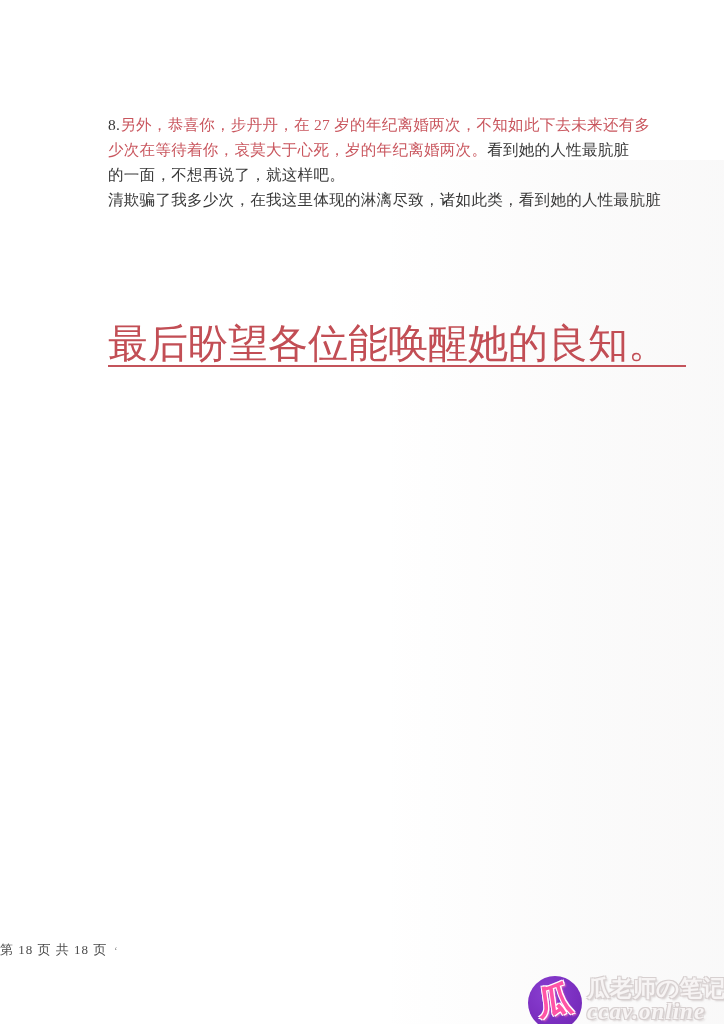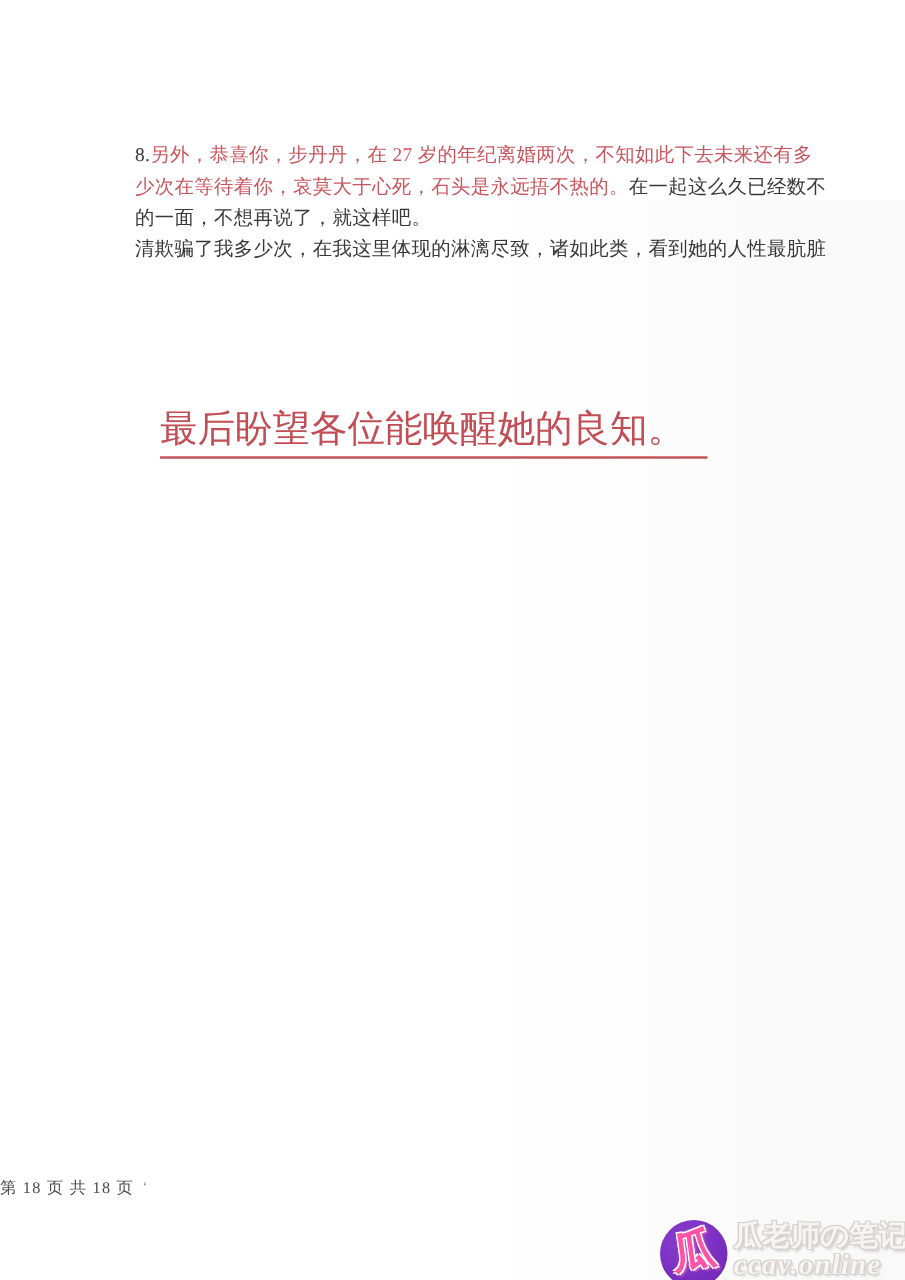--- a/index.html
+++ b/index.html
@@ -36,25 +36,24 @@
     white-space: nowrap;
     height: 25px; line-height: 25px;
   }
   .seg-red { color: #c9565e; }
   .seg-ink { color: #383838; }
 
   
   .heading {
     position: absolute;
     left: 108px; top: 326px;
-    font-size: 30px;
+    font-size: 40px;
     line-height: 36px;
     color: #c24e55;
     white-space: nowrap;
-    margin-left: 20px;
   }
   .heading .underlined {
     display: inline-block;
     padding-right: 18px;
     border-bottom: 2px solid #c4545b;
     padding-bottom: 3px;
   }
 
   
   .stray-mark {
@@ -132,21 +131,21 @@
 </style>
 </head>
 <body>
 
 <div class="page">
 
   <div class="scan-shade"></div>
 
   <div class="paragraph">
       <div class="para-line"><span class="seg-ink">8.</span><span class="seg-red">另外，恭喜你，步丹丹，在 27 岁的年纪离婚两次，不知如此下去未来还有多</span></div>
-      <div class="para-line"><span class="seg-red">少次在等待着你，哀莫大于心死，石头是永远捂不热的。</span><span class="seg-ink">在一起这么久已经数不</span></div>
+      <div class="para-line"><span class="seg-red">少次在等待着你，哀莫大于心死，岁的年纪离婚两次。</span><span class="seg-ink">看到她的人性最肮脏</span></div>
       <div class="para-line"><span class="seg-ink">的一面，不想再说了，就这样吧。</span></div>
       <div class="para-line"><span class="seg-ink">清欺骗了我多少次，在我这里体现的淋漓尽致，诸如此类，看到她的人性最肮脏</span></div>
     </div>
 
   <div class="heading">
     <span class="underlined">最后盼望各位能唤醒她的良知。</span>
   </div>
 
   <div class="stray-mark">‘</div>
 

